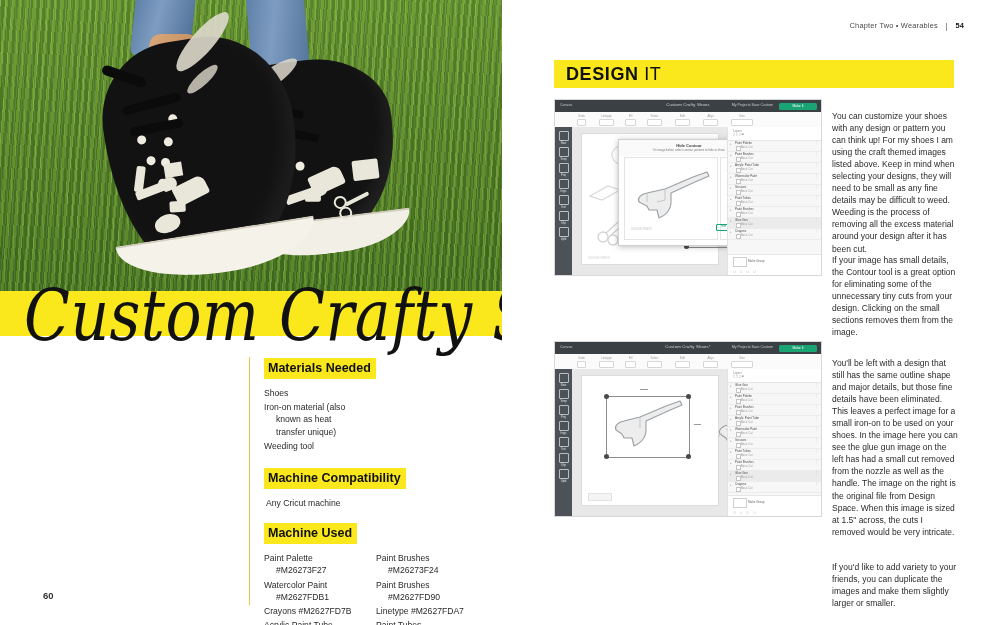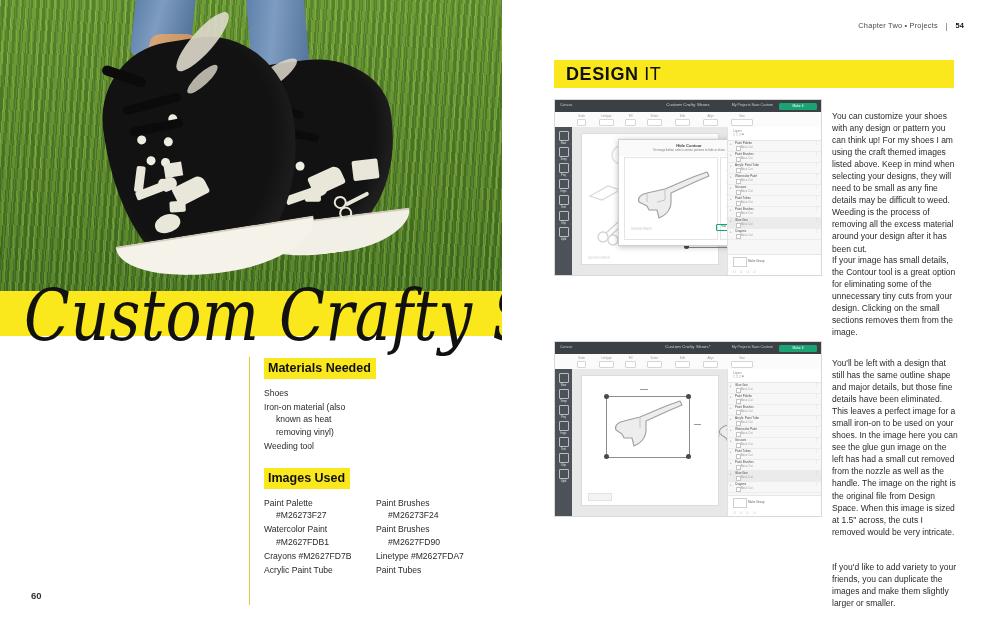--- a/index.html
+++ b/index.html
@@ -76,21 +76,21 @@
   
   #list-col{position:absolute;left:264px;top:358px;width:215px;}
   .sec-head{display:inline-block;background:#FBE81C;color:#111;font-weight:bold;
       font-size:12.5px;line-height:16px;padding:2px 5px 3px 4px;margin:0 0 8px 0;}
   .two-col{display:flex;gap:12px;margin-bottom:14px;}
   .two-col .col{width:100px;}
   .li{font-size:8.6px;line-height:12.2px;color:#2a2a2a;margin-bottom:2px;}
   .li .cont{display:block;padding-left:12px;}
   .single{font-size:8.6px;line-height:12.2px;color:#2a2a2a;margin:0 0 14px 2px;}
 
-  #folio-left{position:absolute;left:31px;top:590px;font-size:9.5px;font-weight:bold;color:#333;}
+  #folio-left{position:absolute;left:43px;top:590px;font-size:9.5px;font-weight:bold;color:#333;}
 
   
   #right-page{position:absolute;left:502px;top:0;width:498px;height:625px;background:#fff;}
   #running-head{position:absolute;right:36px;top:21px;font-size:7.4px;color:#4a4a4a;letter-spacing:.2px;}
   #running-head b{color:#111;font-weight:bold;}
   #rh-rule{display:inline-block;width:1px;height:8px;background:#999;margin:0 6px -1px 6px;vertical-align:middle;}
 
   #design-banner{position:absolute;left:554px;top:60px;width:400px;height:28px;background:#FBE81C;}
   #design-label{position:absolute;left:566px;top:64px;font-size:18px;letter-spacing:.6px;color:#111;line-height:20px;}
   #design-label b{font-weight:bold;}
@@ -225,29 +225,33 @@
 
   <div id="left-divider"></div>
 
   <div id="list-col">
 
     <div>
       <div class="sec-head">Materials Needed</div>
       <div class="two-col">
         <div class="col">
           <div class="li">Shoes</div>
-          <div class="li">Iron-on material (also<span class="cont">known as heat</span><span class="cont">removing vinyl)</span></div>
+          <div class="li">Iron-on material (also<span class="cont">known as heat</span><span class="cont">transfer unique)</span></div>
           <div class="li">Weeding tool</div>
         </div>
       </div>
     </div>
 
-
     <div>
-      <div class="sec-head">Images Used</div>
+      <div class="sec-head">Machine Compatibility</div>
+      <div class="single">Any Cricut machine</div>
+    </div>
+
+    <div>
+      <div class="sec-head">Machine Used</div>
       <div class="two-col">
         <div class="col">
           <div class="li">Paint Palette<span class="cont">#M26273F27</span></div>
           <div class="li">Watercolor Paint<span class="cont">#M2627FDB1</span></div>
           <div class="li">Crayons #M2627FD7B</div>
           <div class="li">Acrylic Paint Tube</div>
         </div>
         <div class="col">
           <div class="li">Paint Brushes<span class="cont">#M26273F24</span></div>
           <div class="li">Paint Brushes<span class="cont">#M2627FD90</span></div>
@@ -258,21 +262,21 @@
       </div>
     </div>
   </div>
 
   <div id="folio-left">60</div>
 </div>
 
 <div id="right-page"></div>
 
 <div id="running-head">
-  <span>Chapter Two • Projects</span>
+  <span>Chapter Two • Wearables</span>
   <span id="rh-rule"></span>
   <b>54</b>
 </div>
 
 <div id="design-banner"></div>
 <div id="design-label">
   <b>DESIGN</b><span>&nbsp;</span><span>IT</span>
 </div>
 
 <div class="shot" id="shot-1">

